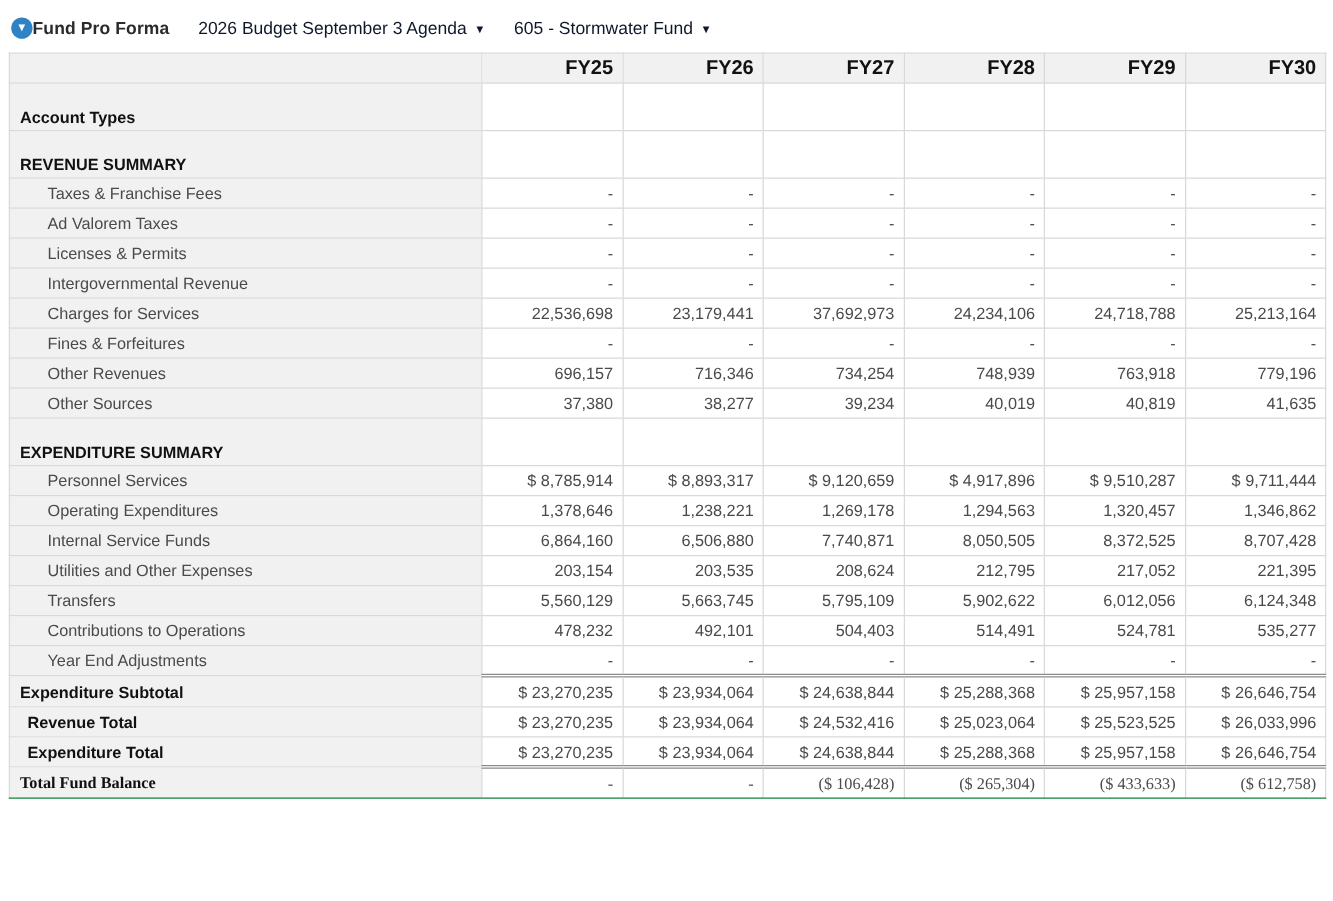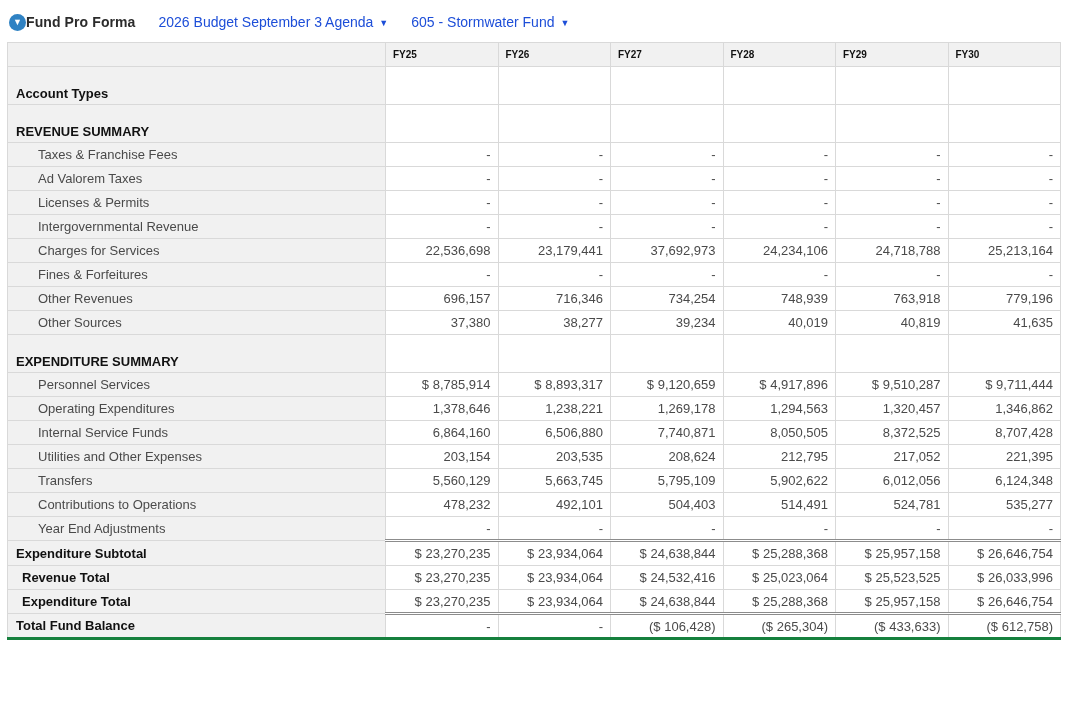--- a/index.html
+++ b/index.html
@@ -29,21 +29,21 @@
     flex: 0 0 auto;
   }
   .page-title {
     font-weight: bold;
     font-size: 14px;
     color: #2b2b2b;
     margin-left: 0;
     letter-spacing: 0.1px;
   }
   .dd {
-    color: #1d4ed8;
+    color: #0f172a;
     font-size: 14px;
     margin-left: 23px;
     cursor: pointer;
     display: flex; align-items: center;
     white-space: nowrap;
   }
   .dd .caret {
     font-size: 9px;
     margin-left: 6px;
     padding-top: 1px;
@@ -61,23 +61,23 @@
   .proforma th, .proforma td {
     border: 1px solid #d9d9d9;
     padding: 0 7px;
     overflow: hidden;
     white-space: nowrap;
   }
   .proforma thead th {
     background: #f1f1f1;
     font-weight: bold;
     color: #111;
-    text-align: left;
+    text-align: right;
     height: 24px;
-    font-size: 10px;
+    font-size: 16px;
   }
   .proforma td.lbl {
     background: #f1f1f1;
     text-align: left;
     color: #4a4a4a;
     padding-left: 8px;
   }
   .proforma td.num {
     text-align: right;
     background: #ffffff;
@@ -89,21 +89,21 @@
     height: 38px;
     vertical-align: bottom;
     padding-bottom: 3px;
   }
   tr.row-section td.lbl { font-weight: bold; color: #111; }
   tr.row-subtotal td { height: 25px; }
   tr.row-subtotal td.lbl { font-weight: bold; color: #111; }
   tr.row-subtotal td.num { border-top: 3px double #8c8c8c; }
   tr.row-total td { height: 24px; }
   tr.row-total td.lbl { font-weight: bold; color: #111; padding-left: 14px; }
-  tbody tr:last-child td { border-bottom: 3px solid #15803d; }
+  tbody tr:last-child td { border-bottom: 1px solid #15803d; font-family: Liberation Serif, serif; }
 </style>
 </head>
 <body>
 
 <div class="topbar">
   <span class="collapse-btn">▼</span>
   <span class="page-title">Fund Pro Forma</span>
   <span class="dd">
     <span>2026 Budget September 3 Agenda</span>
     <span class="caret">▼</span>

